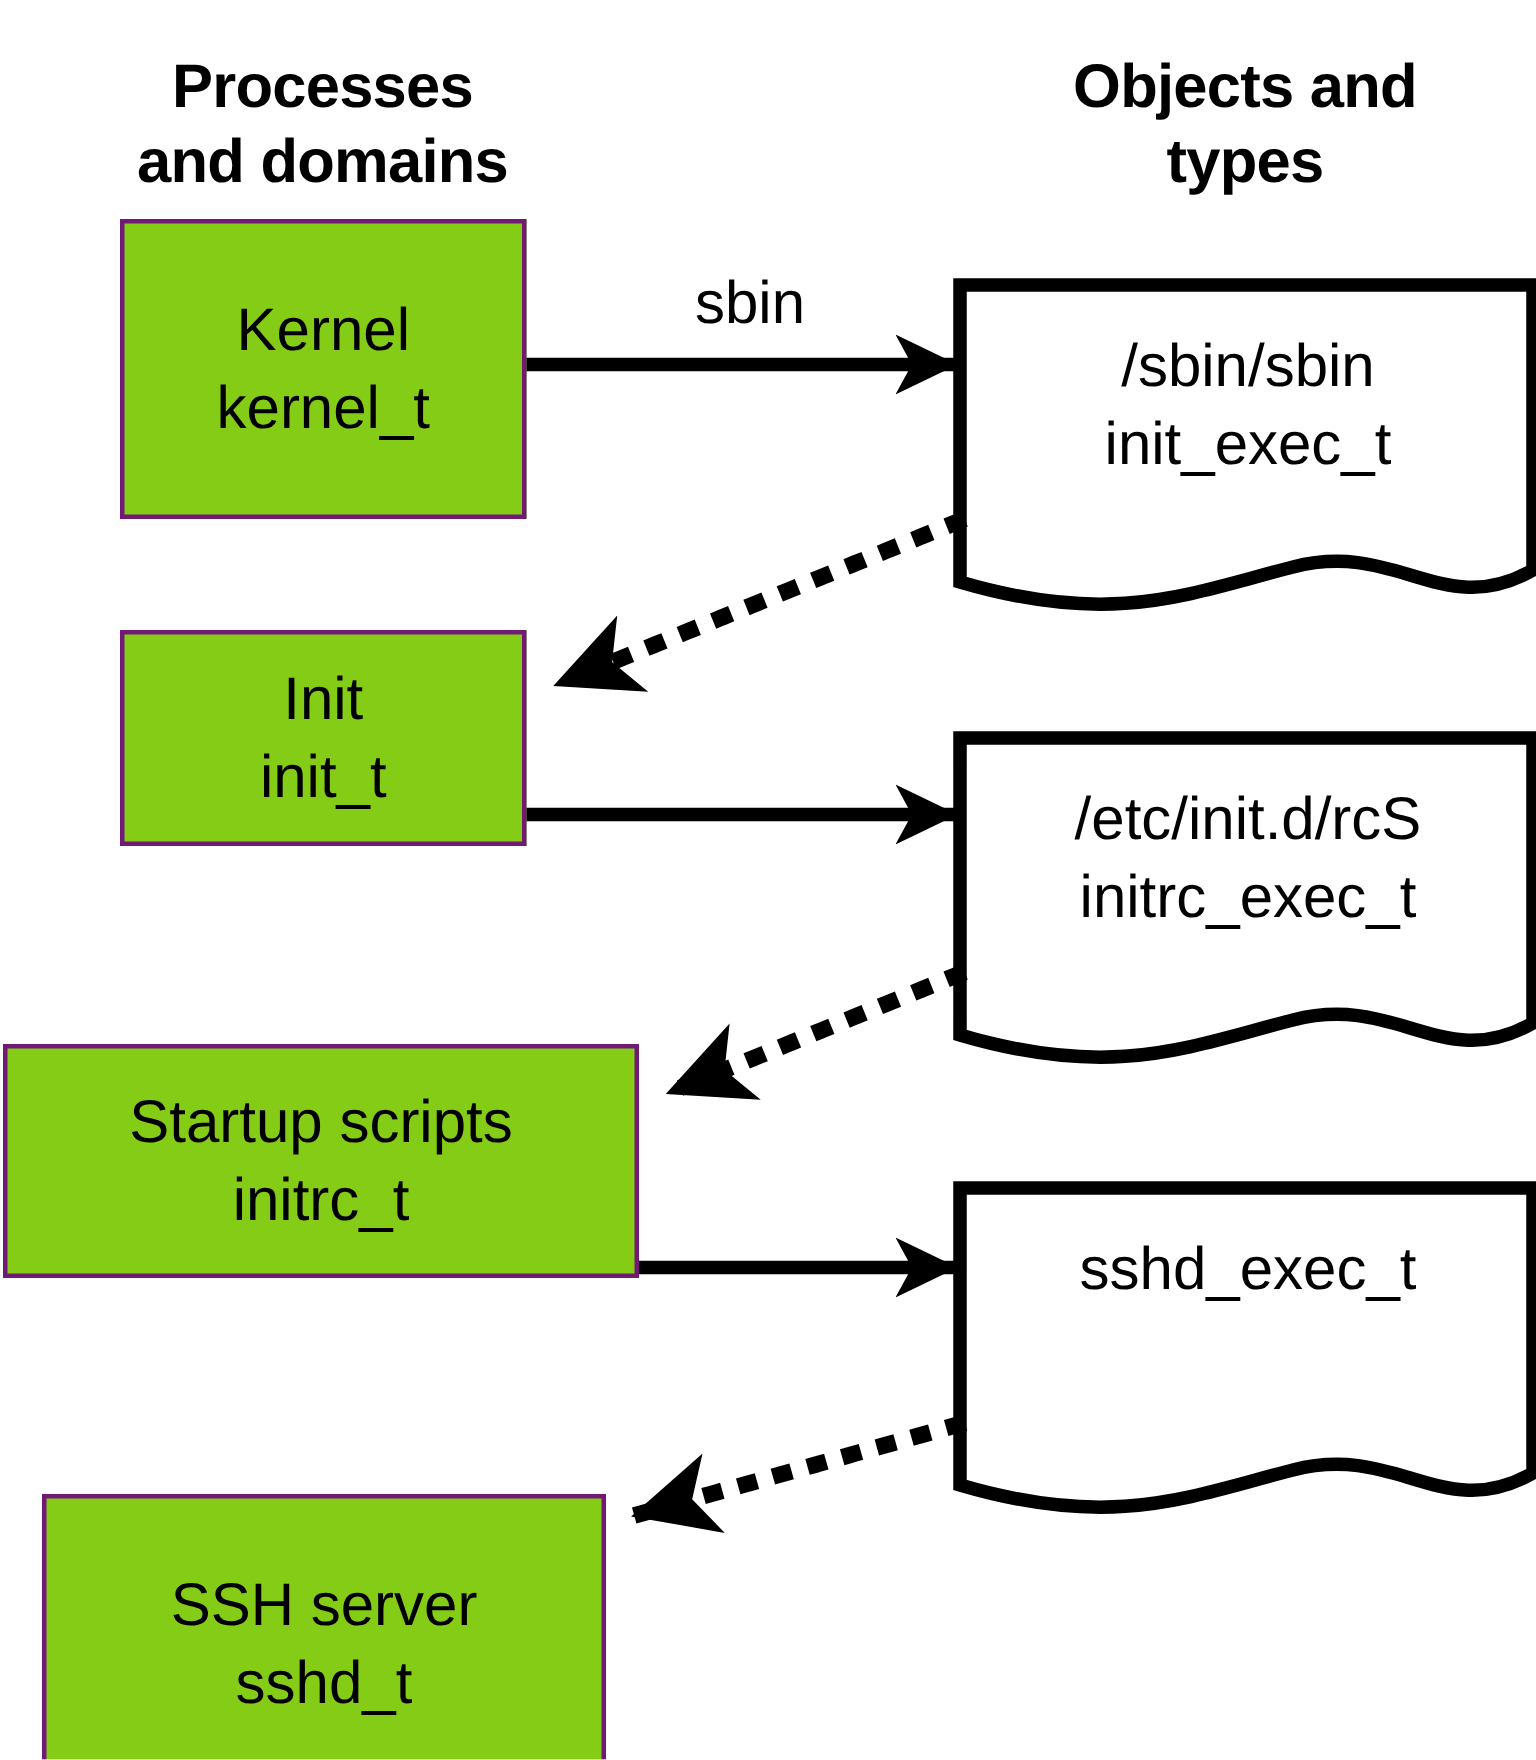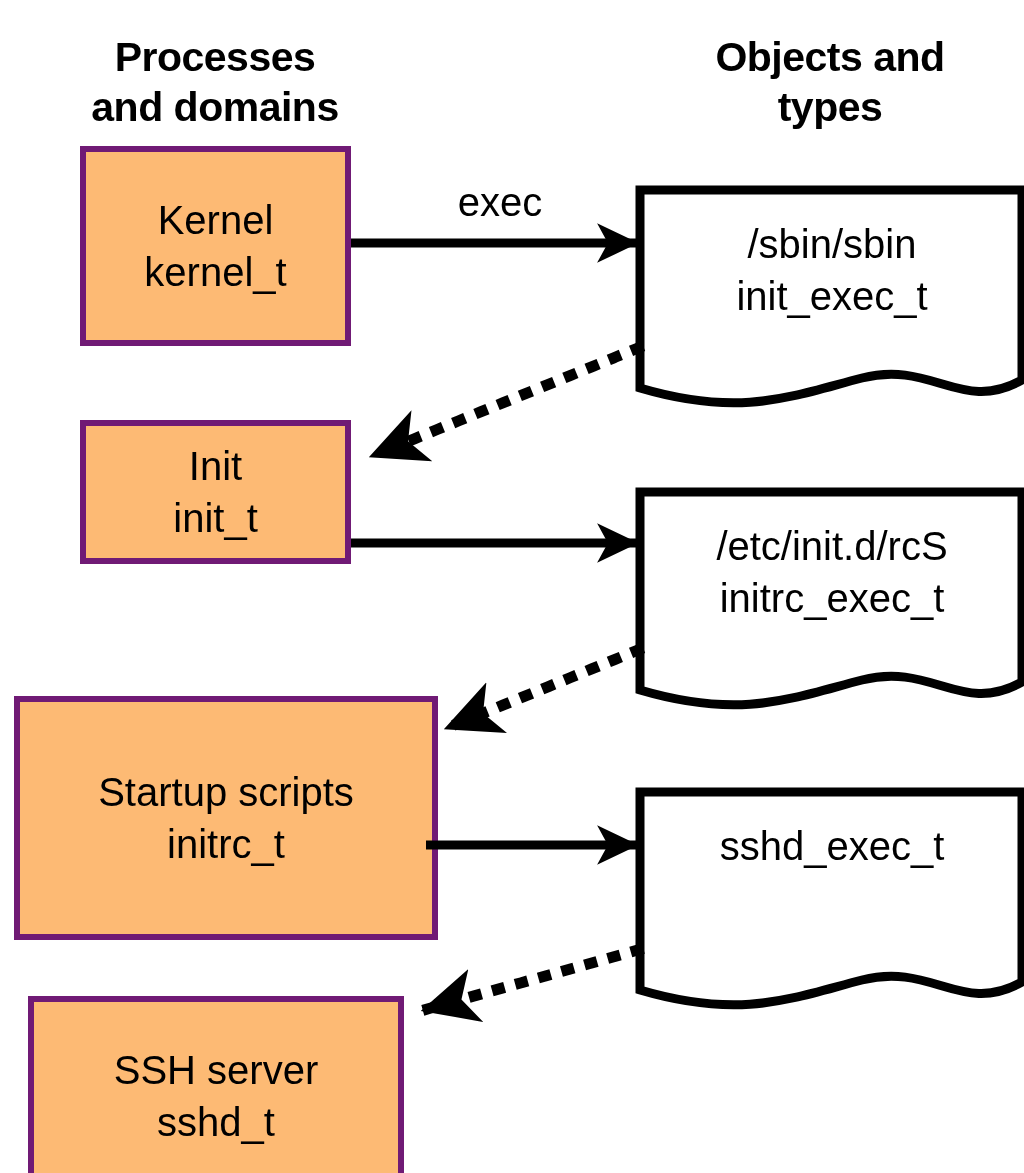--- a/index.html
+++ b/index.html
@@ -35,22 +35,22 @@
     top: 4px;
     width: 400px;
   }
   #header-objects {
     left: 630px;
     top: 4px;
     width: 400px;
   }
   .process-box {
     position: absolute;
-    border: 6px solid #701a75;
-    background: #fdba74;
+    border: 3px solid #701a75;
+    background: #84cc16;
     box-sizing: border-box;
     display: flex;
     flex-direction: column;
     align-items: center;
     justify-content: center;
   }
   .box-line {
     font-family: "Liberation Sans", sans-serif;
     font-size: 40px;
     line-height: 52px;
@@ -100,21 +100,21 @@
   <div class="process-box" style="left:80px; top:146px; width:271px; height:200px;">
     <div class="box-line">Kernel</div>
     <div class="box-line">kernel_t</div>
   </div>
 
   <div class="process-box" style="left:80px; top:420px; width:271px; height:144px;">
     <div class="box-line">Init</div>
     <div class="box-line">init_t</div>
   </div>
 
-  <div class="process-box" style="left:2px; top:696px; width:424px; height:244px;margin-left:12px;">
+  <div class="process-box" style="left:2px; top:696px; width:424px; height:156px;">
     <div class="box-line">Startup scripts</div>
     <div class="box-line">initrc_t</div>
   </div>
 
   <div class="process-box" style="left:28px; top:996px; width:376px; height:200px;">
     <div class="box-line">SSH server</div>
     <div class="box-line">sshd_t</div>
   </div>
 
   <svg class="doc-shape" style="left:632px; top:182px;" width="400" height="245" viewBox="0 0 400 245">
@@ -168,15 +168,15 @@
 
     <g>
       <line x1="426" y1="845" x2="636" y2="845" stroke="#000000" stroke-width="9" marker-end="url(#arrow-solid)"></line>
     </g>
 
     <g>
       <line x1="638" y1="950" x2="424" y2="1010" stroke="#000000" stroke-width="11" stroke-dasharray="2 22" stroke-linecap="square" marker-end="url(#arrow-dotted)"></line>
     </g>
   </svg>
 
-  <div class="edge-label" style="left:420px; top:180px; width:160px;">exec</div>
+  <div class="edge-label" style="left:420px; top:180px; width:160px;">sbin</div>
 
 </div>
 
 </body></html>

